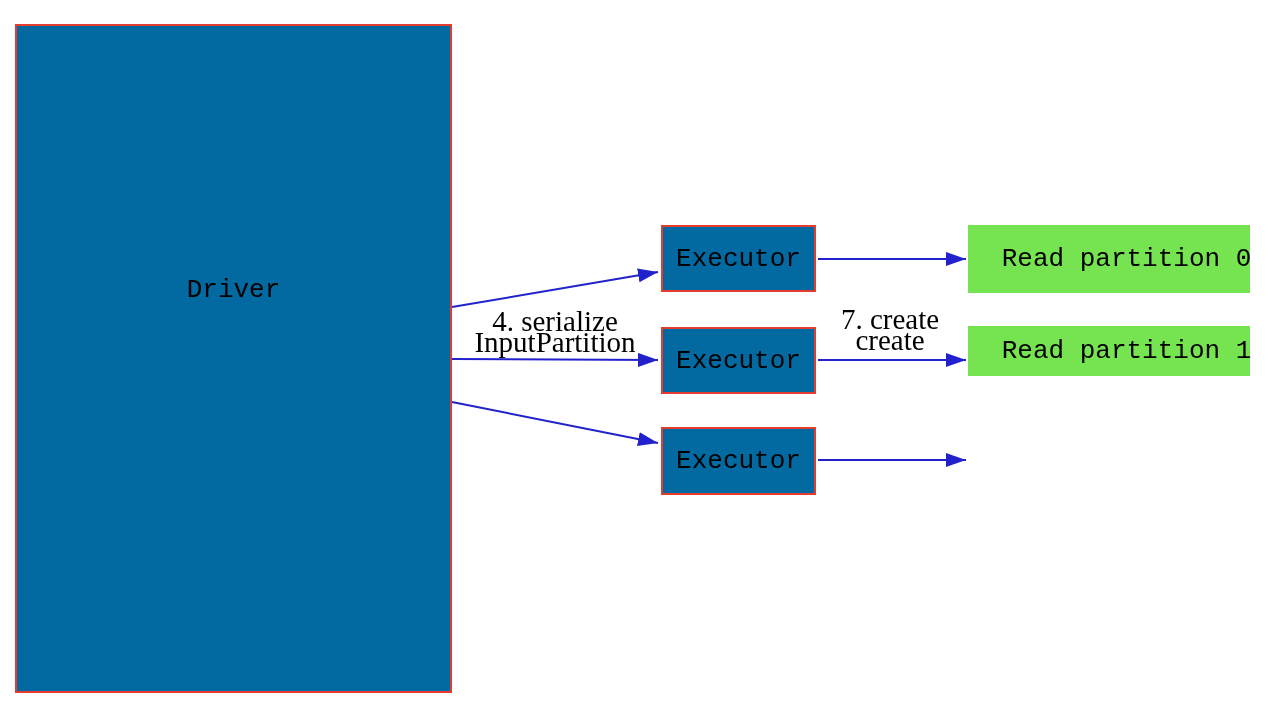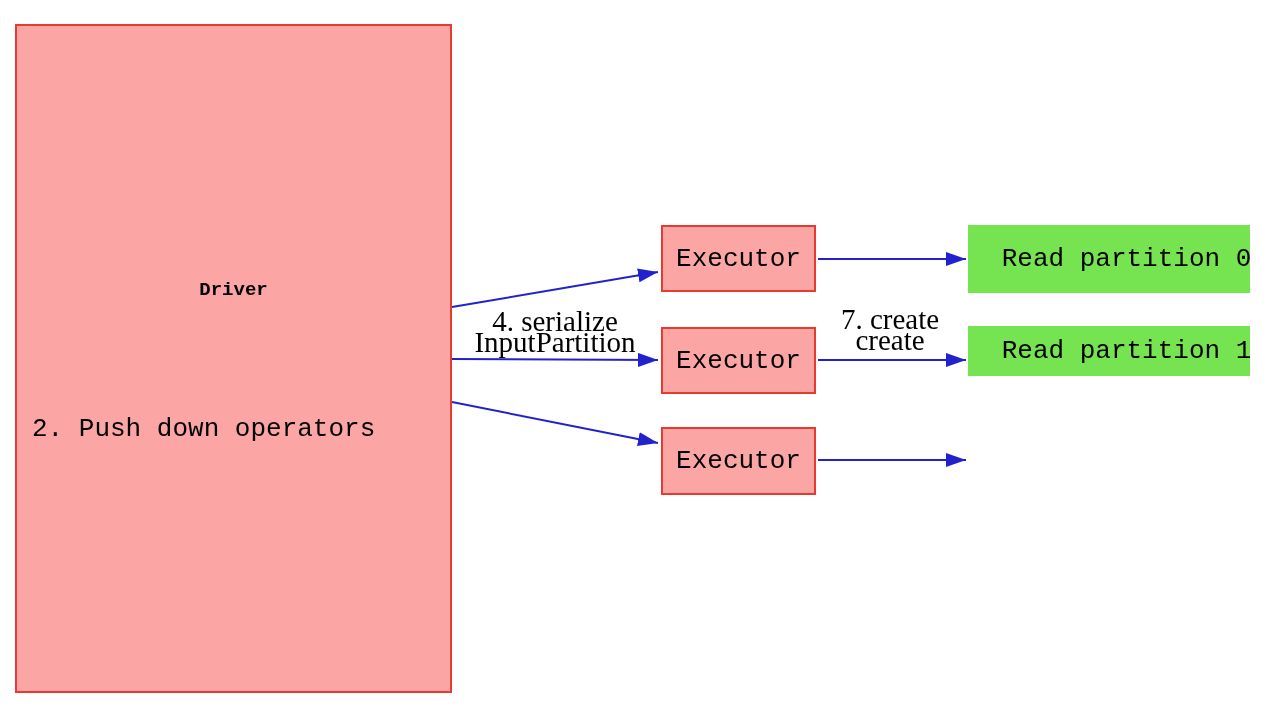--- a/index.html
+++ b/index.html
@@ -5,27 +5,27 @@
   html,body{margin:0;padding:0;background:#ffffff;}
   .canvas{
     position:relative;
     width:1270px;height:710px;
     background:var(--background,#ffffff);
     font-family:"Liberation Mono",monospace;
     color:var(--text,#000000);
     overflow:hidden;
   }
   .box{position:absolute;box-sizing:border-box;}
-  .red-box{border:2px solid var(--box_border,#e63c30);background:#fca5a5;}
+  .red-box{border:2px solid var(--box_border,#e63c30);background:#0369a1;}
   .green-box{background:var(--partition_fill,#76e350);padding-left:35px;}
   .center{display:flex;align-items:center;justify-content:center;}
   .mono-label{font-size:26px;line-height:26px;white-space:pre;}
   .driver-title{
     position:absolute;left:0;right:0;top:251px;
-    text-align:center;font-size:19px;line-height:26px;font-weight:bold;
+    text-align:center;font-size:26px;line-height:26px;
   }
   .driver-steps{
     position:absolute;left:15px;top:338px;
     font-size:26px;line-height:26px;white-space:pre;
   }
   .arrow-label{
     position:absolute;
     font-family:Liberation Serif, serif;
     font-size:29px;line-height:21px;
     text-align:center;
@@ -51,21 +51,20 @@
       <line x1="452" y1="402" x2="658" y2="443" marker-end="url(#ah)"></line>
       <line x1="818" y1="259" x2="966" y2="259" marker-end="url(#ah)"></line>
       <line x1="818" y1="360" x2="966" y2="360" marker-end="url(#ah)"></line>
       <line x1="818" y1="460" x2="966" y2="460" marker-end="url(#ah)"></line>
     </g>
   </svg>
 
   <div class="box red-box" style="left:15px;top:24px;width:437px;height:669px;">
     <div class="driver-title">Driver</div>
     <div class="driver-steps">
-      <div>2. Push down operators</div>
     </div>
   </div>
 
   <div class="box red-box center mono-label" style="left:661px;top:225px;width:155px;height:67px;">
     <span>Executor</span>
   </div>
   <div class="box red-box center mono-label" style="left:661px;top:327px;width:155px;height:67px;">
     <span>Executor</span>
   </div>
   <div class="box red-box center mono-label" style="left:661px;top:427px;width:155px;height:68px;">

